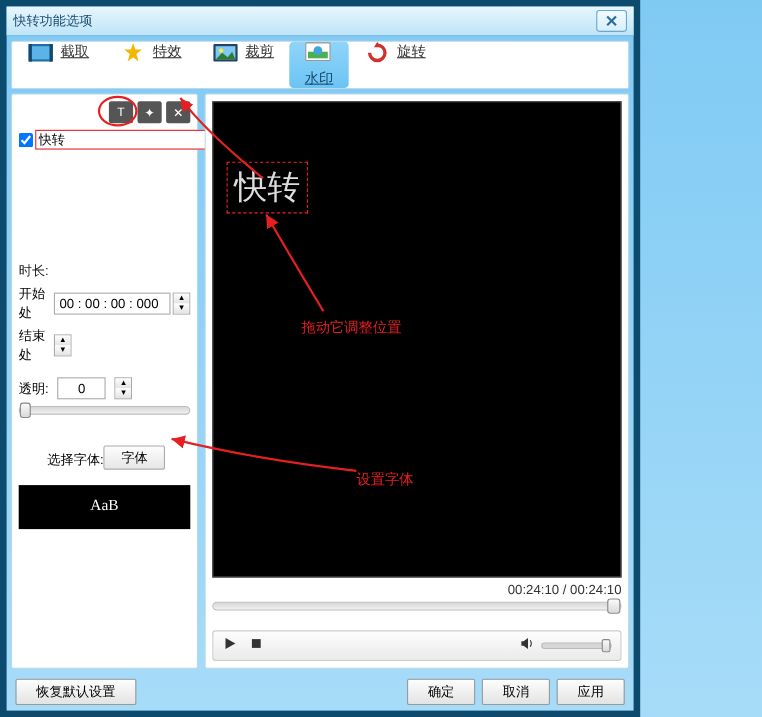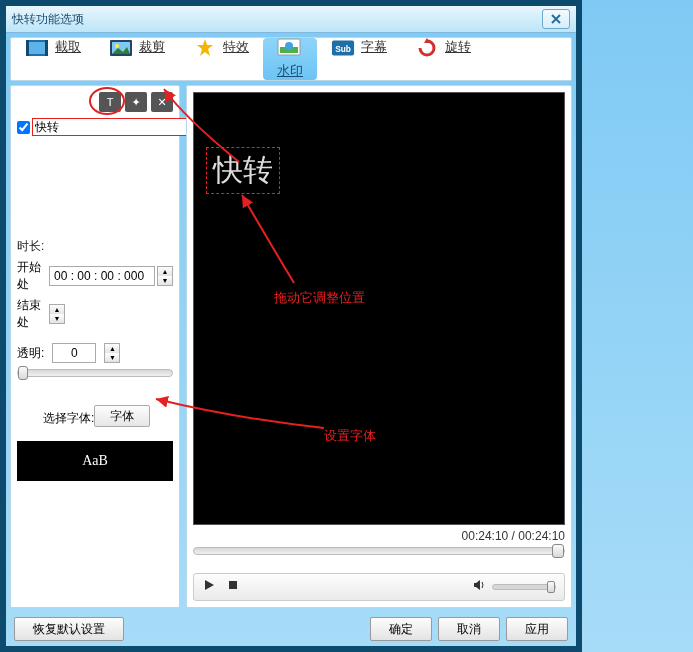--- a/index.html
+++ b/index.html
@@ -73,55 +73,46 @@
             <rect x="1" y="1" width="22" height="16" fill="#1f6ea8" rx="1"></rect>
             <rect x="3" y="3" width="18" height="12" fill="#5cb3e8"></rect>
             <rect x="1" y="1" width="3" height="16" fill="#0e4a72"></rect>
             <rect x="20" y="1" width="3" height="16" fill="#0e4a72"></rect>
           </svg>
         </span>
       <span>截取</span>
     </div>
     <div class="tab">
       <span class="tab-icon">
+          <svg width="20" height="20" viewBox="0 0 20 20">
+            <path d="M10 1 L12 7 L18 7 L13 11 L15 18 L10 14 L5 18 L7 11 L2 7 L8 7 Z" fill="#f4b400"></path>
+          </svg>
+        </span>
+      <span>特效</span>
+    </div>
+    <div class="tab">
+      <span class="tab-icon">
           <svg width="24" height="18" viewBox="0 0 24 18">
             <rect x="1" y="1" width="22" height="16" fill="#246" rx="1"></rect>
             <rect x="3" y="3" width="18" height="12" fill="#7fcaf4"></rect>
             <circle cx="8" cy="7" r="2" fill="#ffeb3b"></circle>
             <path d="M3 15 L9 9 L14 13 L18 8 L21 15 Z" fill="#2e7d32"></path>
           </svg>
         </span>
       <span>裁剪</span>
     </div>
-    <div class="tab">
-      <span class="tab-icon">
-          <svg width="20" height="20" viewBox="0 0 20 20">
-            <path d="M10 1 L12 7 L18 7 L13 11 L15 18 L10 14 L5 18 L7 11 L2 7 L8 7 Z" fill="#f4b400"></path>
-          </svg>
-        </span>
-      <span>特效</span>
-    </div>
     <div class="tab active">
       <span class="tab-icon">
           <svg width="24" height="18" viewBox="0 0 24 18">
             <rect x="1" y="1" width="22" height="16" fill="#fff" rx="1" stroke="#999"></rect>
             <rect x="3" y="9" width="18" height="6" fill="#4caf50"></rect>
             <circle cx="12" cy="8" r="4" fill="#3fa4e0"></circle>
           </svg>
         </span>
       <span>水印</span>
-    </div>
-    <div class="tab">
-      <span class="tab-icon">
-          <svg width="26" height="18" viewBox="0 0 26 18">
-            <rect x="1" y="1" width="24" height="16" fill="#1f6ea8" rx="2"></rect>
-            <text x="13" y="13" text-anchor="middle" fill="#fff" font-size="9" font-weight="bold">Sub</text>
-          </svg>
-        </span>
-      <span>字幕</span>
     </div>
     <div class="tab">
       <span class="tab-icon">
           <svg width="20" height="20" viewBox="0 0 20 20">
             <path d="M10 3 A7 7 0 1 1 3 10" stroke="#d32f2f" stroke-width="3" fill="none"></path>
             <path d="M10 0 L13 5 L7 5 Z" fill="#d32f2f"></path>
           </svg>
         </span>
       <span>旋转</span>
     </div>

